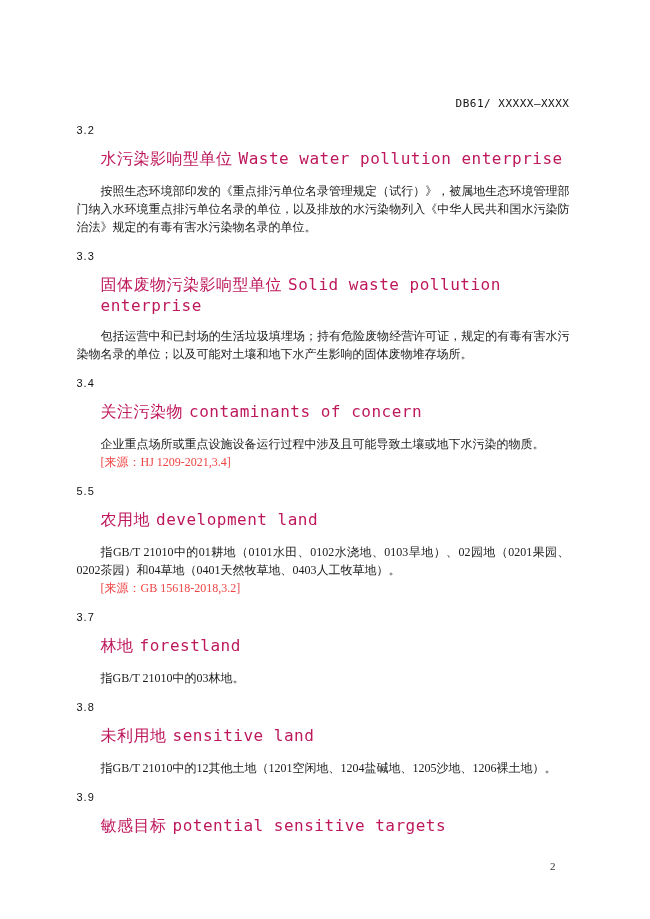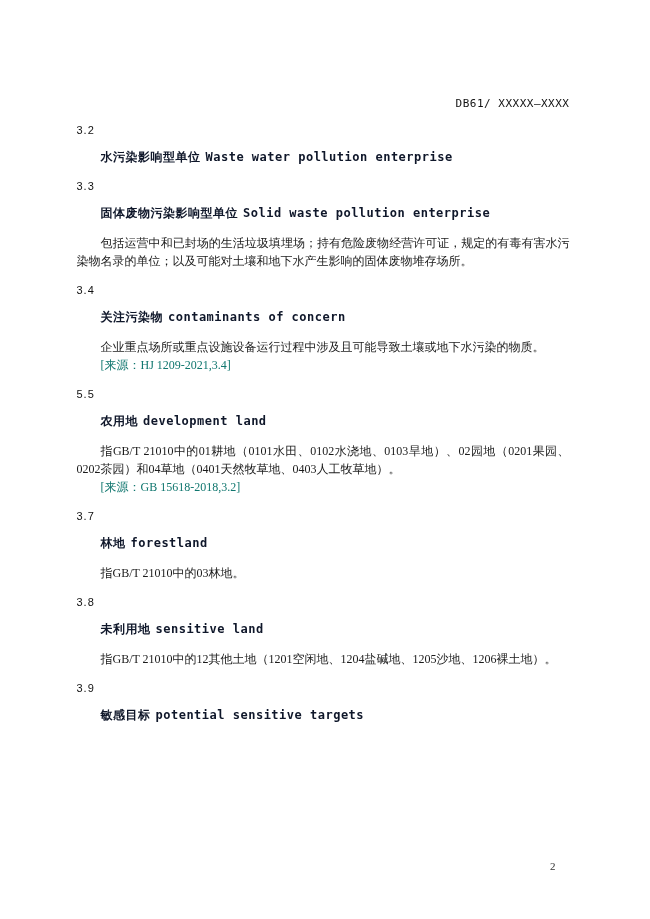--- a/index.html
+++ b/index.html
@@ -29,23 +29,23 @@
   }
   .term-num {
     font-family: Liberation Sans, sans-serif;
     font-size: 11px;
     color: #111;
     margin: 14px 0 0 0;
     letter-spacing: 1px;
   }
   .term-heading {
     margin: 13px 0 0 24px;
-    font-size: 12px;
-    font-weight: bold;
-    color: #0f172a;
+    font-size: 16px;
+    font-weight: normal;
+    color: #be185d;
   }
   .term-zh {
     font-family: "Liberation Sans", "DejaVu Sans", sans-serif;
     letter-spacing: 0.5px;
   }
   .term-en {
     font-family: "DejaVu Sans Mono", "Liberation Mono", monospace;
     letter-spacing: 0.5px;
     margin-left: 2px;
   }
@@ -54,21 +54,21 @@
     font-size: 12px;
     line-height: 18px;
     text-align: justify;
     text-indent: 24px;
     color: #1a1a1a;
   }
   .term-source {
     margin: 0 0 0 24px;
     font-size: 12px;
     line-height: 18px;
-    color: #0f766e;
+    color: #ef4444;
   }
   .footer-pagenum {
     position: absolute;
     top: 843px;
     right: 72px;
     font-family: "Liberation Serif", "DejaVu Serif", serif;
     font-size: 11px;
     color: #333;
   }
 </style>
@@ -80,20 +80,21 @@
     <span>DB61/ XXXXX—XXXX</span>
   </div>
 
   <main id="sections">
   <section class="term-block">
     <div class="term-num">3.2</div>
     <div class="term-heading">
       <span class="term-zh">水污染影响型单位</span>
       <span class="term-en">Waste water pollution enterprise</span>
     </div>
+    <p class="term-body">按照生态环境部印发的《重点排污单位名录管理规定（试行）》，被属地生态环境管理部门纳入水环境重点排污单位名录的单位，以及排放的水污染物列入《中华人民共和国水污染防治法》规定的有毒有害水污染物名录的单位。</p>
 
   </section>
 
   <section class="term-block">
     <div class="term-num">3.3</div>
     <div class="term-heading">
       <span class="term-zh">固体废物污染影响型单位</span>
       <span class="term-en">Solid waste pollution enterprise</span>
     </div>
     <p class="term-body">包括运营中和已封场的生活垃圾填埋场；持有危险废物经营许可证，规定的有毒有害水污染物名录的单位；以及可能对土壤和地下水产生影响的固体废物堆存场所。</p>

